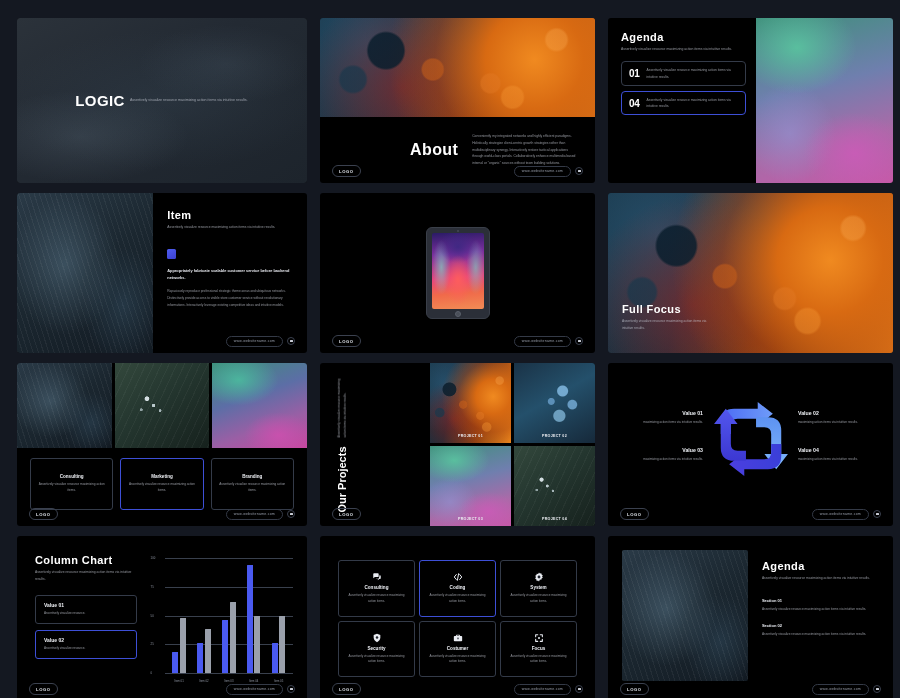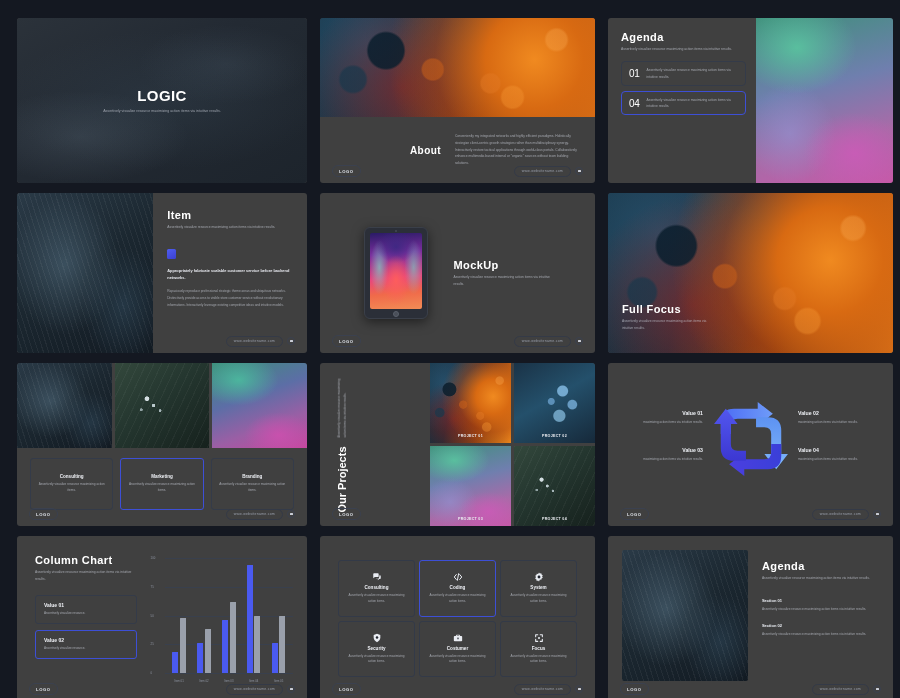--- a/index.html
+++ b/index.html
@@ -13,21 +13,21 @@
     width: 900px; height: 698px;
     padding: 18px 17px;
     display: grid;
     grid-template-columns: 290px 275px 285px;
     grid-template-rows: 165px 160px 163px 165px;
     gap: 10px 13px;
     align-content: start;
   }
   .slide {
     position: relative;
-    background: #404040;
+    background: #000000;
     border-radius: 3px;
     overflow: hidden;
   }
   .blurtxt { color: #c6cad4; filter: blur(0.55px); opacity: .72; }
 
   
   .footer { position: absolute; left: 0; right: 0; bottom: 6px; height: 12px;
             display: flex; align-items: center; justify-content: space-between;
             padding: 0 12px; }
   .logo-badge { font-size: 4.2px; letter-spacing: .6px; font-weight: 700;
@@ -107,43 +107,43 @@
   .ph-tablet {
     background:
       radial-gradient(ellipse 45% 55% at 50% 62%, rgba(255,95,90,.9), transparent 60%),
       radial-gradient(ellipse 60% 35% at 50% 18%, rgba(60,40,130,.9), transparent 62%),
       radial-gradient(ellipse 30% 60% at 18% 45%, rgba(120,220,200,.65), transparent 60%),
       radial-gradient(ellipse 30% 60% at 84% 45%, rgba(110,215,200,.6), transparent 60%),
       linear-gradient(175deg, #2a1b66 0%, #7b2f9e 28%, #e8457e 58%, #f06a4a 78%, #f28c55 100%);
   }
 
   
-  .s-title-center { position: absolute; inset: 0; display: flex; flex-direction: column;
+  .s-title-center { position: absolute; inset: 0; display: flex; flex-direction: row;
                     align-items: center; justify-content: center; gap: 4px; }
   .big-title { color: #fff; font-weight: 700; letter-spacing: .4px; }
   .t-logic { font-size: 15px; }
   .sub-c { font-size: 3.6px; line-height: 1.75; text-align: center; }
 
   
   .about-img { position: absolute; left:0; right:0; top:0; height: 60%; }
   .about-body { position: absolute; left:0; right:0; bottom:0; top:60%;
                 display: flex; align-items: center; padding: 0 16px 0 90px; gap: 14px; }
-  .t-about { font-size: 10px; white-space: nowrap; }
+  .t-about { font-size: 16px; white-space: nowrap; }
   .about-para { font-size: 3.3px; line-height: 2.1; flex: 1; }
 
   
   .ag { position: absolute; inset: 0; display: flex; }
   .ag-left { width: 52%; padding: 13px 10px 10px 13px; }
   .ag-right { width: 48%; position: relative; }
   .t-agenda { font-size: 11px; margin-bottom: 3px; }
   .ag-sub { font-size: 3.4px; line-height: 1.9; margin-bottom: 9px; }
   .ag-row { display:flex; align-items:center; gap:7px; border:.6px solid #343b49;
             border-radius: 4px; padding: 5px 7px; margin-bottom: 5px; }
   .ag-row.active { border-color: #3d4fd6; }
-  .ag-num { color: #fff; font-size: 10px; font-weight: 400; letter-spacing: -.3px; }
+  .ag-num { color: #fff; font-size: 10px; font-weight: 700; letter-spacing: -.3px; }
   .ag-txt { font-size: 3.3px; line-height: 1.9; }
 
   
   .story { position: absolute; inset: 0; display: flex; }
   .story-img { width: 47%; position: relative; }
   .story-body { width: 53%; padding: 16px 14px 12px 14px; }
   .t-story { font-size: 11px; margin-bottom: 3px; }
   .story-sub { font-size: 3.3px; line-height: 2; margin-bottom: 18px; }
   .story-icon { width: 9px; height: 10px; border-radius: 1.5px; margin-bottom: 8px;
                 background: linear-gradient(150deg,#4f5ef0,#3b3fd0); }
@@ -328,24 +328,20 @@
 
   <div class="slide">
     <div class="mock">
       <div class="tablet">
         <div class="tablet-cam"></div>
         <div class="tablet-screen">
           <div class="ph ph-tablet"></div>
         </div>
         <div class="tablet-home"></div>
       </div>
-      <div class="mock-txt">
-        <div class="big-title t-mockup">MockUp</div>
-        <div class="mock-sub blurtxt">Assertively visualize resource maximizing action items via intuitive results.</div>
-      </div>
     </div>
     <div class="footer">
       <div class="logo-badge">LOGO</div>
       <div class="foot-right">
         <div class="url-badge">www.websitename.com</div>
         <div class="foot-icon">
             <i></i>
           </div>
       </div>
     </div>

